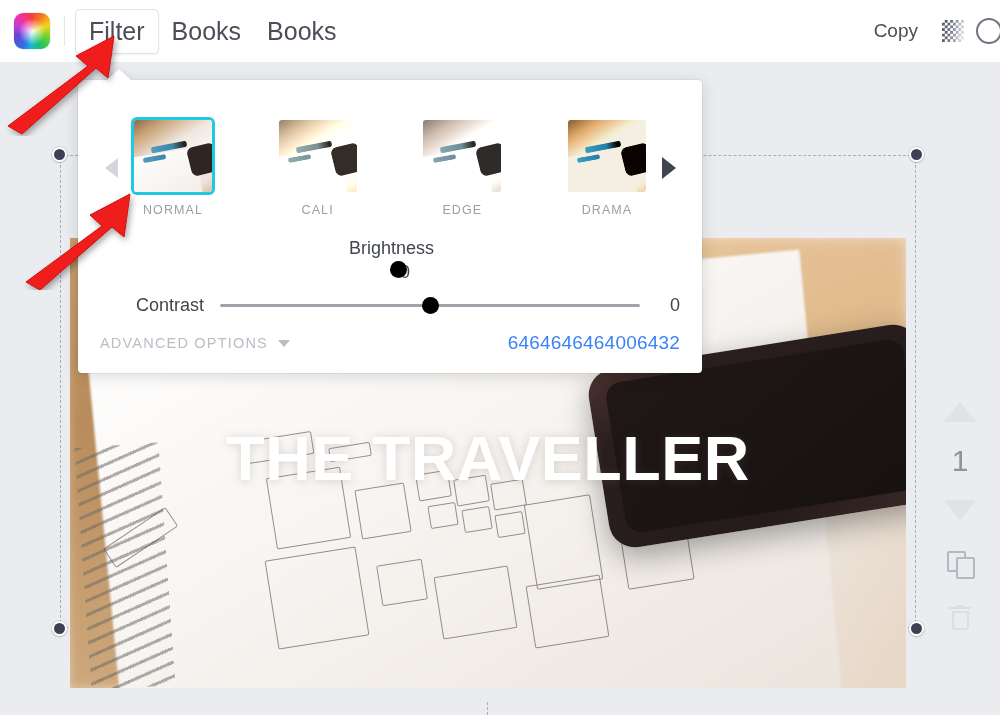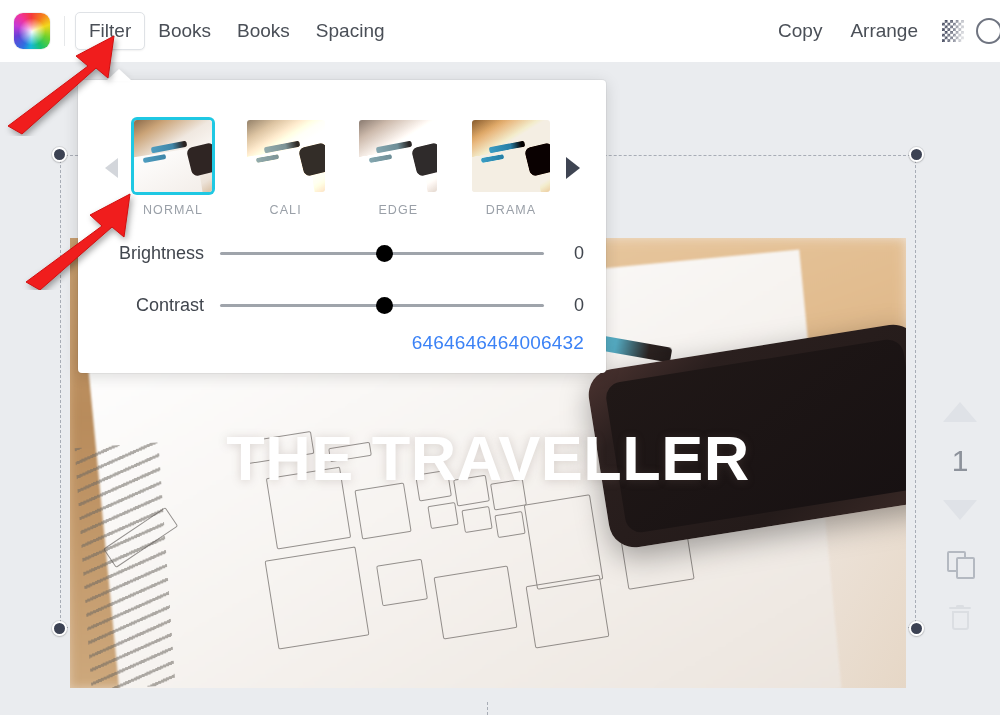--- a/index.html
+++ b/index.html
@@ -24,21 +24,21 @@
       radial-gradient(circle at 50% 52%, rgba(255,255,255,.95) 0%, rgba(255,255,255,.45) 26%, rgba(255,255,255,0) 52%),
       conic-gradient(from 210deg,
         #2f6fe0 0deg, #6a3fd6 42deg, #c43bd6 78deg, #f0339c 112deg,
         #f53b3b 148deg, #f57b1e 184deg, #f2d81b 220deg, #6fd12b 262deg,
         #19c26a 300deg, #13b8d8 334deg, #2f6fe0 360deg);
     box-shadow: 0 0 0 1px rgba(0,0,0,.05);
   }
   .tb-divider { width:1px; height:30px; background:#e6e8ea; margin-left:12px; }
   .tb-menu { display:flex; align-items:center; margin-left:10px; }
   .tb-item {
-    font-size: 19px; color: #4a4f57; padding: 7px 13px;
+    font-size: 25px; color: #4a4f57; padding: 7px 13px;
     border-radius: 5px; cursor: default; white-space: nowrap;
   }
   .tb-item.active {
     background: #fff; border: 1px solid #dfe2e6;
     box-shadow: 0 1px 2px rgba(0,0,0,.06);
   }
   .tb-right { margin-left:auto; display:flex; align-items:center; padding-right: 16px; }
   .tb-right .tb-item { font-size: 19px; padding: 7px 14px; }
   .checker-icon {
     width: 22px; height: 22px; margin: 0 12px 0 10px;
@@ -166,21 +166,21 @@
   }
   .dup:before { left:0; top:0; width:15px; height:17px; }
   .dup:after  { left:9px; top:6px; width:15px; height:18px; background:#eaecef; }
   .trash { position:relative; width: 22px; height: 26px; opacity:.55; }
   .trash-lid { position:absolute; left:0; top:2px; width:22px; height:2.4px; background:#cfd3d9; border-radius:2px;}
   .trash-grip{ position:absolute; left:7px; top:0; width:8px; height:3px; border:2px solid #cfd3d9; border-bottom:none; border-radius:2px 2px 0 0;}
   .trash-body{ position:absolute; left:2.5px; top:6px; width:17px; height:19px; border:2.2px solid #cfd3d9; border-radius:0 0 3px 3px;}
 
   
   .panel {
-    position: absolute; left: 78px; top: 80px; width: 528px; height: 293px;
+    position: absolute; left: 78px; top: 80px; width: 624px; height: 293px;
     background: #ffffff; border-radius: 4px;
     box-shadow: 0 3px 16px rgba(0,0,0,.14), 0 0 0 1px rgba(0,0,0,.04);
     z-index: 30;
   }
   .panel-caret {
     position:absolute; left: 28px; top: -11px; width:0; height:0;
     border-left: 13px solid transparent; border-right: 13px solid transparent;
     border-bottom: 12px solid #ffffff;
     filter: drop-shadow(0 -2px 2px rgba(0,0,0,.05));
   }
@@ -365,57 +365,59 @@
               <div class="tb-ph"></div>
           </div>
           <div class="thumb-lbl">DRAMA</div>
         </div>
       </div>
       <div class="arrow">
         <div class="ar-r"></div>
       </div>
     </div>
 
-    <div class="slider-row" style="top:158px;">
+    <div class="slider-row" style="top:158px;flex-direction:column;">
       <div class="sl-label">Brightness</div>
       <div class="sl-track">
         <div class="sl-line"></div>
         <div class="sl-knob" style="left:48%;"></div>
       </div>
       <div class="sl-val">0</div>
     </div>
 
     <div class="slider-row" style="top:210px;">
       <div class="sl-label">Contrast</div>
       <div class="sl-track">
         <div class="sl-line"></div>
         <div class="sl-knob" style="left:48%;"></div>
       </div>
       <div class="sl-val">0</div>
     </div>
 
     <div class="panel-footer">
+      <div class="adv">
+        <span>ADVANCED OPTIONS</span>
+        <span class="adv-caret"></span>
+      </div>
       <div class="adv-num">6464646464006432</div>
     </div>
   </div>
 
   <div class="topbar">
     <div class="logo-wrap">
       <div class="logo"></div>
     </div>
     <div class="tb-divider"></div>
     <div class="tb-menu">
       <div class="tb-item active">Filter</div>
       <div class="tb-item">Books</div>
       <div class="tb-item">Books</div>
-      <div class="tb-item">Spacing</div>
     </div>
     <div class="tb-right">
       <div class="tb-item">Copy</div>
-      <div class="tb-item">Arrange</div>
       <div class="checker-icon"></div>
       <div class="edge-circle"></div>
     </div>
   </div>
 
   <svg class="red-arrow" style="left:0px; top:26px;" width="140" height="110" viewBox="0 0 140 110">
     <g transform="translate(2,4)">
       <path d="M6 96 L86 36 L74 26 L112 6 L106 48 L94 38 L20 104 Z" fill="#f01d1d" stroke="#d10f0f" stroke-width="1" style="filter: drop-shadow(2px 3px 3px rgba(0,0,0,.35));"></path>
     </g>
   </svg>

